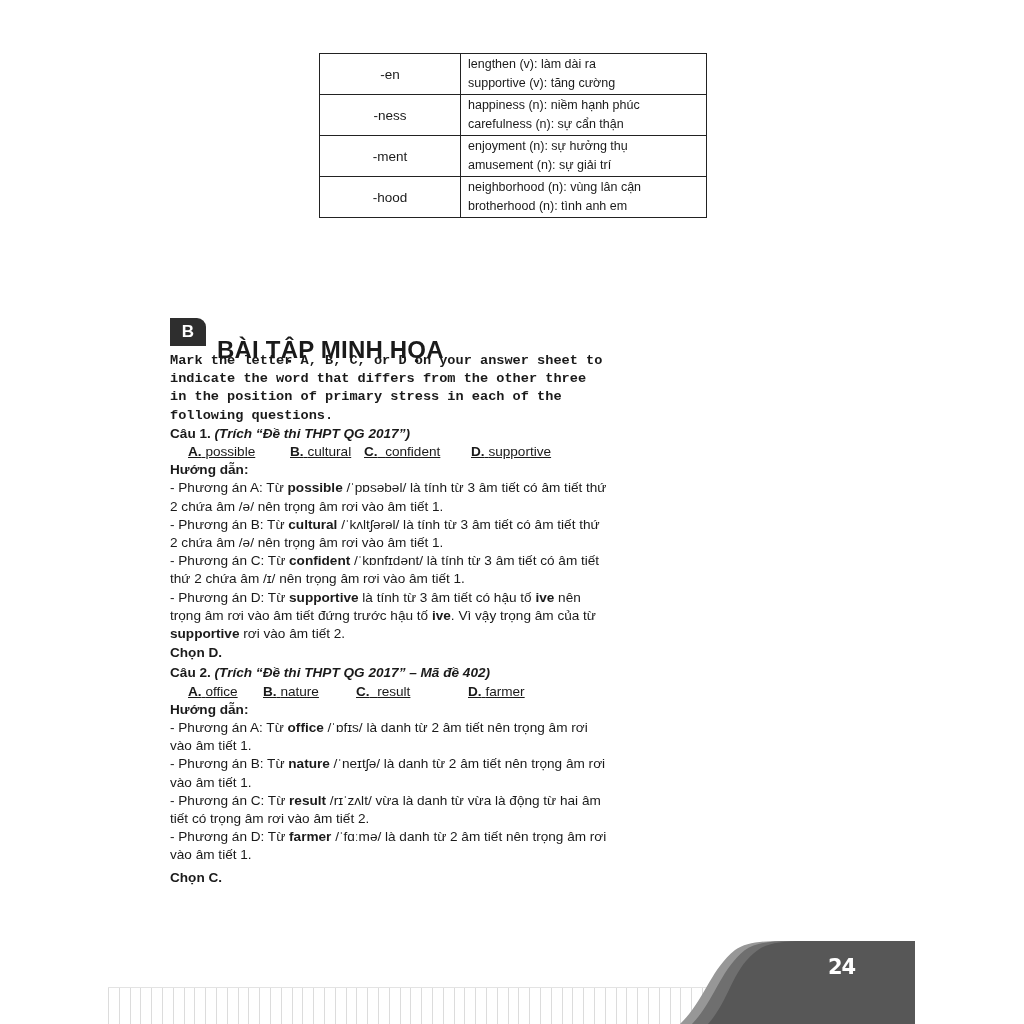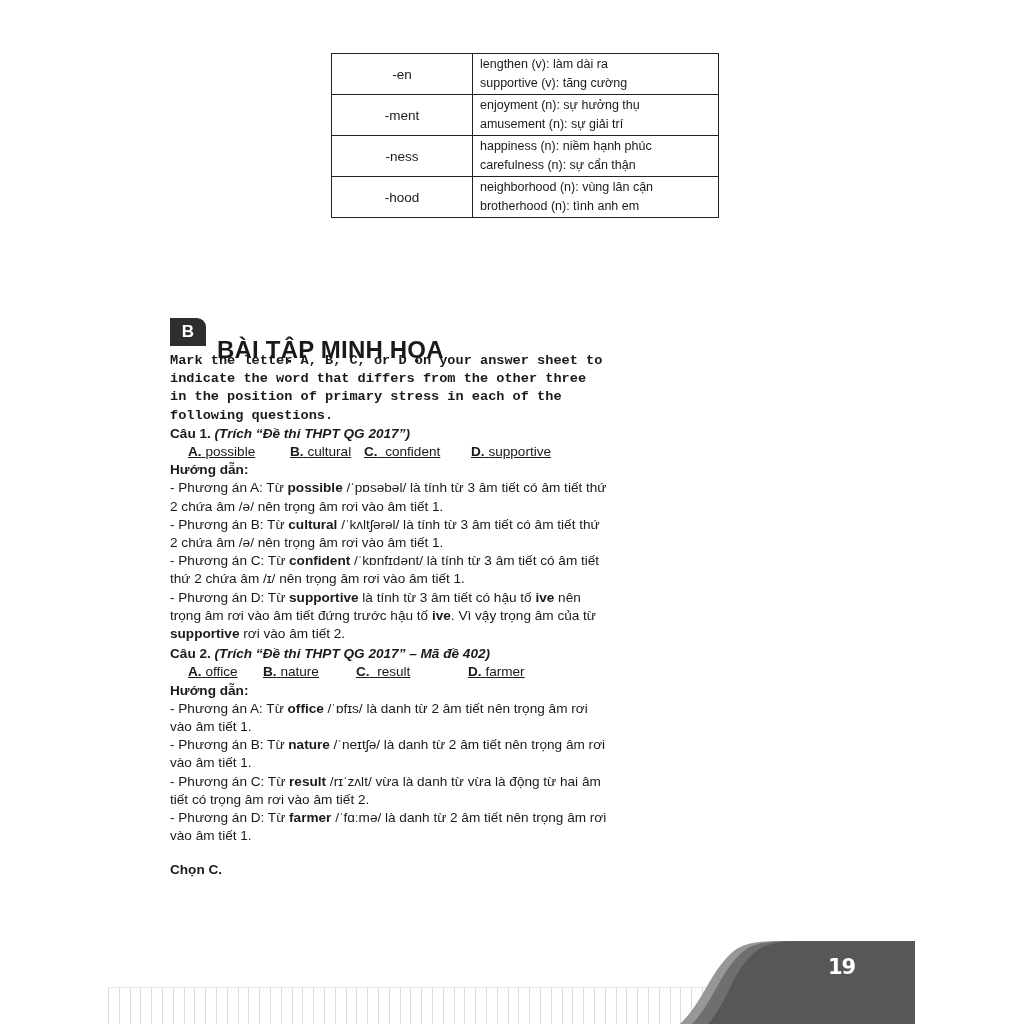--- a/index.html
+++ b/index.html
@@ -1,21 +1,21 @@
 <!DOCTYPE html>
 <html><head>
 <meta charset="utf-8">
 <style>
   html, body { margin:0; padding:0; }
   body {
     width:1024px; height:1024px; background:#ffffff; position:relative; overflow:hidden;
     font-family:"Liberation Sans", sans-serif; color:#1a1a1a;
   }
   .suffix-table {
-    position:absolute; left:331px; top:53px; width:388px;
+    position:absolute; left:319px; top:53px; width:388px;
     border-collapse:collapse; font-size:12.5px;
   }
   .suffix-table td { border:1.5px solid #222; height:40px; padding:0; }
   .suffix-table td.suf { width:140px; text-align:center; font-size:13.5px; }
   .suffix-table td.ex { padding-left:7px; line-height:19.5px; }
   .section {
     position:absolute; left:170px; top:318px; width:440px;
   }
   .sec-head { display:flex; align-items:center; height:28px; margin-bottom:6px; }
   .sec-badge {
@@ -48,31 +48,31 @@
 <table class="suffix-table">
   <tbody>
     <tr>
       <td class="suf">-en</td>
       <td class="ex">
           <div>lengthen (v): làm dài ra</div>
           <div>supportive (v): tăng cường</div>
         </td>
     </tr>
     <tr>
+      <td class="suf">-ness</td>
+      <td class="ex">
+          <div>happiness (n): niềm hạnh phúc</div>
+          <div>carefulness (n): sự cẩn thận</div>
+        </td>
+    </tr>
+    <tr>
       <td class="suf">-ment</td>
       <td class="ex">
           <div>enjoyment (n): sự hưởng thụ</div>
           <div>amusement (n): sự giải trí</div>
-        </td>
-    </tr>
-    <tr>
-      <td class="suf">-ness</td>
-      <td class="ex">
-          <div>happiness (n): niềm hạnh phúc</div>
-          <div>carefulness (n): sự cẩn thận</div>
         </td>
     </tr>
     <tr>
       <td class="suf">-hood</td>
       <td class="ex">
           <div>neighborhood (n): vùng lân cận</div>
           <div>brotherhood (n): tình anh em</div>
         </td>
     </tr>
   </tbody>
@@ -95,43 +95,44 @@
         <span class="opt" style="width:102px"><b>A.</b> <span>possible</span></span>
         <span class="opt" style="width:74px"><b>B.</b> <span>cultural</span></span>
         <span class="opt" style="width:107px"><b>C.</b>&nbsp; <span>confident</span></span>
         <span class="opt"><b>D.</b> <span>supportive</span></span>
       </div>
       <div class="bold">Hướng dẫn:</div>
       <div><span>- Phương án A: Từ </span><b>possible</b><span> /ˈpɒsəbəl/ là tính từ 3 âm tiết có âm tiết thứ 2 chứa âm /ə/ nên trọng âm rơi vào âm tiết 1.</span></div>
       <div><span>- Phương án B: Từ </span><b>cultural</b><span> /ˈkʌltʃərəl/ là tính từ 3 âm tiết có âm tiết thứ 2 chứa âm /ə/ nên trọng âm rơi vào âm tiết 1.</span></div>
       <div><span>- Phương án C: Từ </span><b>confident</b><span> /ˈkɒnfɪdənt/ là tính từ 3 âm tiết có âm tiết thứ 2 chứa âm /ɪ/ nên trọng âm rơi vào âm tiết 1.</span></div>
       <div><span>- Phương án D: Từ </span><b>supportive</b><span> là tính từ 3 âm tiết có hậu tố </span><b>ive</b><span> nên trọng âm rơi vào âm tiết đứng trước hậu tố </span><b>ive</b><span>. Vì vậy trọng âm của từ </span><b>supportive</b><span> rơi vào âm tiết 2.</span></div>
+      <div class="bold" style="margin-top:1px">Chọn D.</div>
     </div>
 
     <div style="margin-top:2px">
       <div class="q-title">
         <span>Câu 2.</span>
         <i>(Trích “Đề thi THPT QG 2017” – Mã đề 402)</i>
       </div>
       <div class="opts">
         <span class="opt" style="width:75px"><b>A.</b> <span>office</span></span>
         <span class="opt" style="width:93px"><b>B.</b> <span>nature</span></span>
         <span class="opt" style="width:112px"><b>C.</b>&nbsp; <span>result</span></span>
         <span class="opt"><b>D.</b> <span>farmer</span></span>
       </div>
       <div class="bold">Hướng dẫn:</div>
       <div><span>- Phương án A: Từ </span><b>office</b><span> /ˈɒfɪs/ là danh từ 2 âm tiết nên trọng âm rơi vào âm tiết 1.</span></div>
       <div><span>- Phương án B: Từ </span><b>nature</b><span> /ˈneɪtʃə/ là danh từ 2 âm tiết nên trọng âm rơi vào âm tiết 1.</span></div>
       <div><span>- Phương án C: Từ </span><b>result</b><span> /rɪˈzʌlt/ vừa là danh từ vừa là động từ hai âm tiết có trọng âm rơi vào âm tiết 2.</span></div>
       <div><span>- Phương án D: Từ </span><b>farmer</b><span> /ˈfɑːmə/ là danh từ 2 âm tiết nên trọng âm rơi vào âm tiết 1.</span></div>
-      <div class="bold" style="margin-top:16px">Chọn C.</div>
+      <div class="bold" style="margin-top:4px">Chọn C.</div>
     </div>
   </div>
 </div>
 
 <div class="footer-lines"></div>
 
 <svg class="page-tab" viewBox="0 0 235 84">
   <path d="M0 84 C 25 60, 30 30, 55 10 C 65 3, 80 1, 100 1 L 235 1 L 235 84 Z" fill="#979797"></path>
   <path d="M12 84 C 35 60, 40 30, 65 10 C 75 3, 90 1, 110 1 L 235 1 L 235 84 Z" fill="#6f6f6f"></path>
   <path d="M28 84 C 50 60, 52 28, 78 10 C 88 3, 102 1, 125 1 L 235 1 L 235 84 Z" fill="#575757"></path>
 </svg>
-<div class="page-num">19</div>
+<div class="page-num">24</div>
 
 </body></html>

